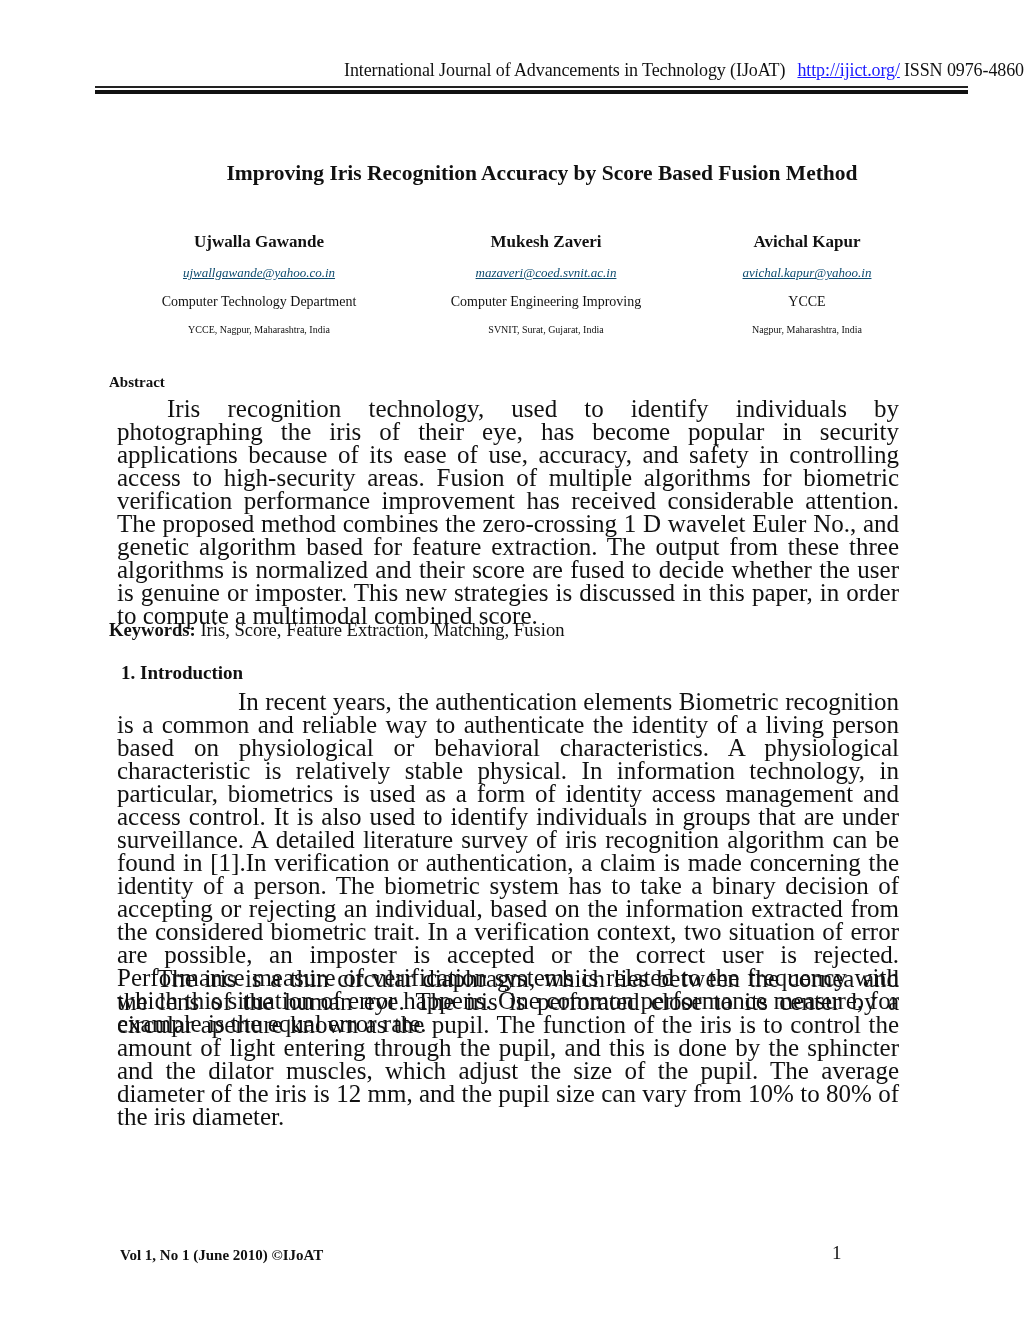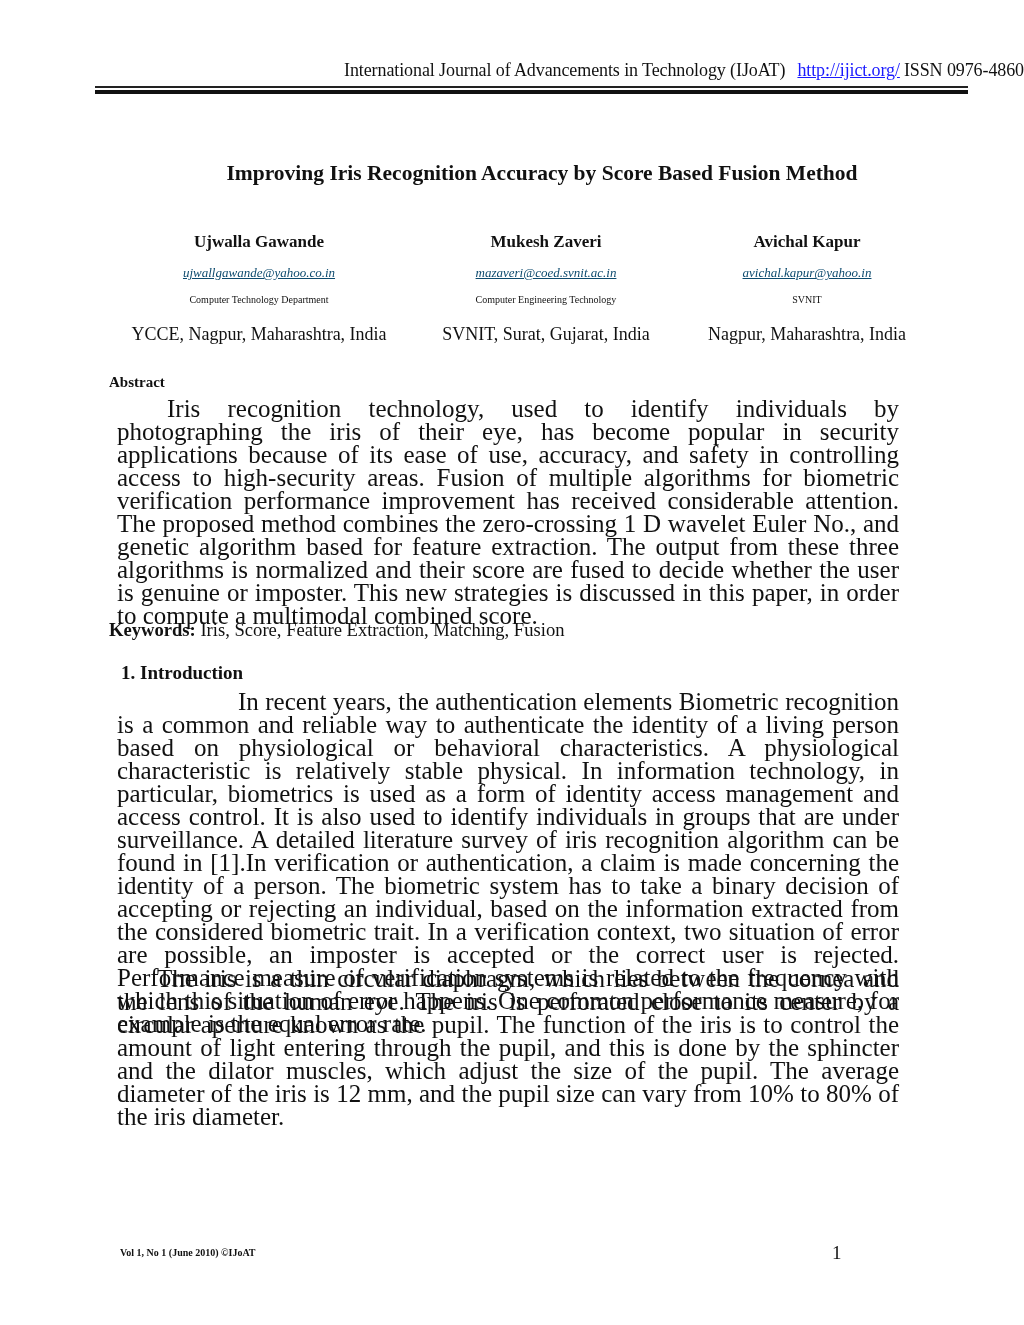--- a/index.html
+++ b/index.html
@@ -16,39 +16,39 @@
   .rule2 { position: absolute; left: 95px; width: 873px; top: 90px; height: 4px; background: #111; }
 
   .title {
     position: absolute; top: 161px; left: 0; width: 1084px; text-align: center;
     font-size: 21.5px; font-weight: bold;
   }
 
   .author { position: absolute; text-align: center; width: 300px; }
   .author .name { font-size: 17px; font-weight: bold; position: absolute; top: 0; width: 100%; }
   .author .email { font-size: 13px; font-style: italic; color: #0c4a6e; text-decoration: underline; position: absolute; top: 33px; width: 100%; }
-  .author .dept { font-size: 10px; position: absolute; top: 62px; width: 100%; text-align: center; }
-  .author .loc { font-size: 18px; position: absolute; top: 92px; width: 100%; }
+  .author .dept { font-size: 14px; position: absolute; top: 62px; width: 100%; text-align: center; }
+  .author .loc { font-size: 10px; position: absolute; top: 92px; width: 100%; }
   #a1 { left: 109px; top: 232px; }
   #a2 { left: 396px; top: 232px; }
   #a3 { left: 657px; top: 232px; }
 
   .h-abstract { position: absolute; left: 109px; top: 374px; font-size: 15px; font-weight: bold; }
   .body-text {
     position: absolute; left: 117px; width: 782px; font-size: 25px; line-height: 23px;
     text-align: justify; text-align-last: left;
   }
   #abstract { top: 397px; text-indent: 50px; }
   .kw { position: absolute; left: 109px; top: 619px; font-size: 18.6px; }
   .kw b { font-weight: bold; margin-top: 27px; }
   .h-intro { position: absolute; left: 121px; top: 662px; font-size: 19px; font-weight: bold; }
   #intro1 { top: 690px; text-indent: 121px; }
   #intro2 { top: 967px; text-indent: 40px; }
 
-  .footer-left { position: absolute; left: 120px; top: 1247px; font-size: 10px; font-weight: bold; }
+  .footer-left { position: absolute; left: 120px; top: 1247px; font-size: 15px; font-weight: bold; }
   .footer-right { position: absolute; left: 832px; top: 1242px; font-size: 19px; }
 </style>
 </head>
 <body>
 
 <div class="hdr">
   <span>International Journal of Advancements in Technology (IJoAT)</span><a>http://ijict.org/</a><span>ISSN 0976-4860</span>
 </div>
 <div class="rule1"></div>
 <div class="rule2"></div>
@@ -57,27 +57,27 @@
 
 <div class="author" id="a1">
   <div class="name">Ujwalla Gawande</div>
   <div class="email">ujwallgawande@yahoo.co.in</div>
   <div class="dept">Computer Technology Department</div>
   <div class="loc">YCCE, Nagpur, Maharashtra, India</div>
 </div>
 <div class="author" id="a2">
   <div class="name">Mukesh Zaveri</div>
   <div class="email">mazaveri@coed.svnit.ac.in</div>
-  <div class="dept">Computer Engineering Technology</div>
+  <div class="dept">Computer Engineering Improving</div>
   <div class="loc">SVNIT, Surat, Gujarat, India</div>
 </div>
 <div class="author" id="a3">
   <div class="name">Avichal Kapur</div>
   <div class="email">avichal.kapur@yahoo.in</div>
-  <div class="dept">SVNIT</div>
+  <div class="dept">YCCE</div>
   <div class="loc">Nagpur, Maharashtra, India</div>
 </div>
 
 <div class="h-abstract">Abstract</div>
 <div class="body-text" id="abstract">Iris recognition technology, used to identify individuals by photographing the iris of their eye, has become popular in security applications because of its ease of use, accuracy, and safety in controlling access to high-security areas. Fusion of multiple algorithms for biometric verification performance improvement has received considerable attention. The proposed method combines the zero-crossing 1 D wavelet Euler No., and genetic algorithm based for feature extraction. The output from these three algorithms is normalized and their score are fused to decide whether the user is genuine or imposter. This new strategies is discussed in this paper, in order to compute a multimodal combined score.</div>
 
 <div class="kw">
   <b>Keywords:</b>
   <span>Iris, Score, Feature Extraction, Matching, Fusion</span>
 </div>

